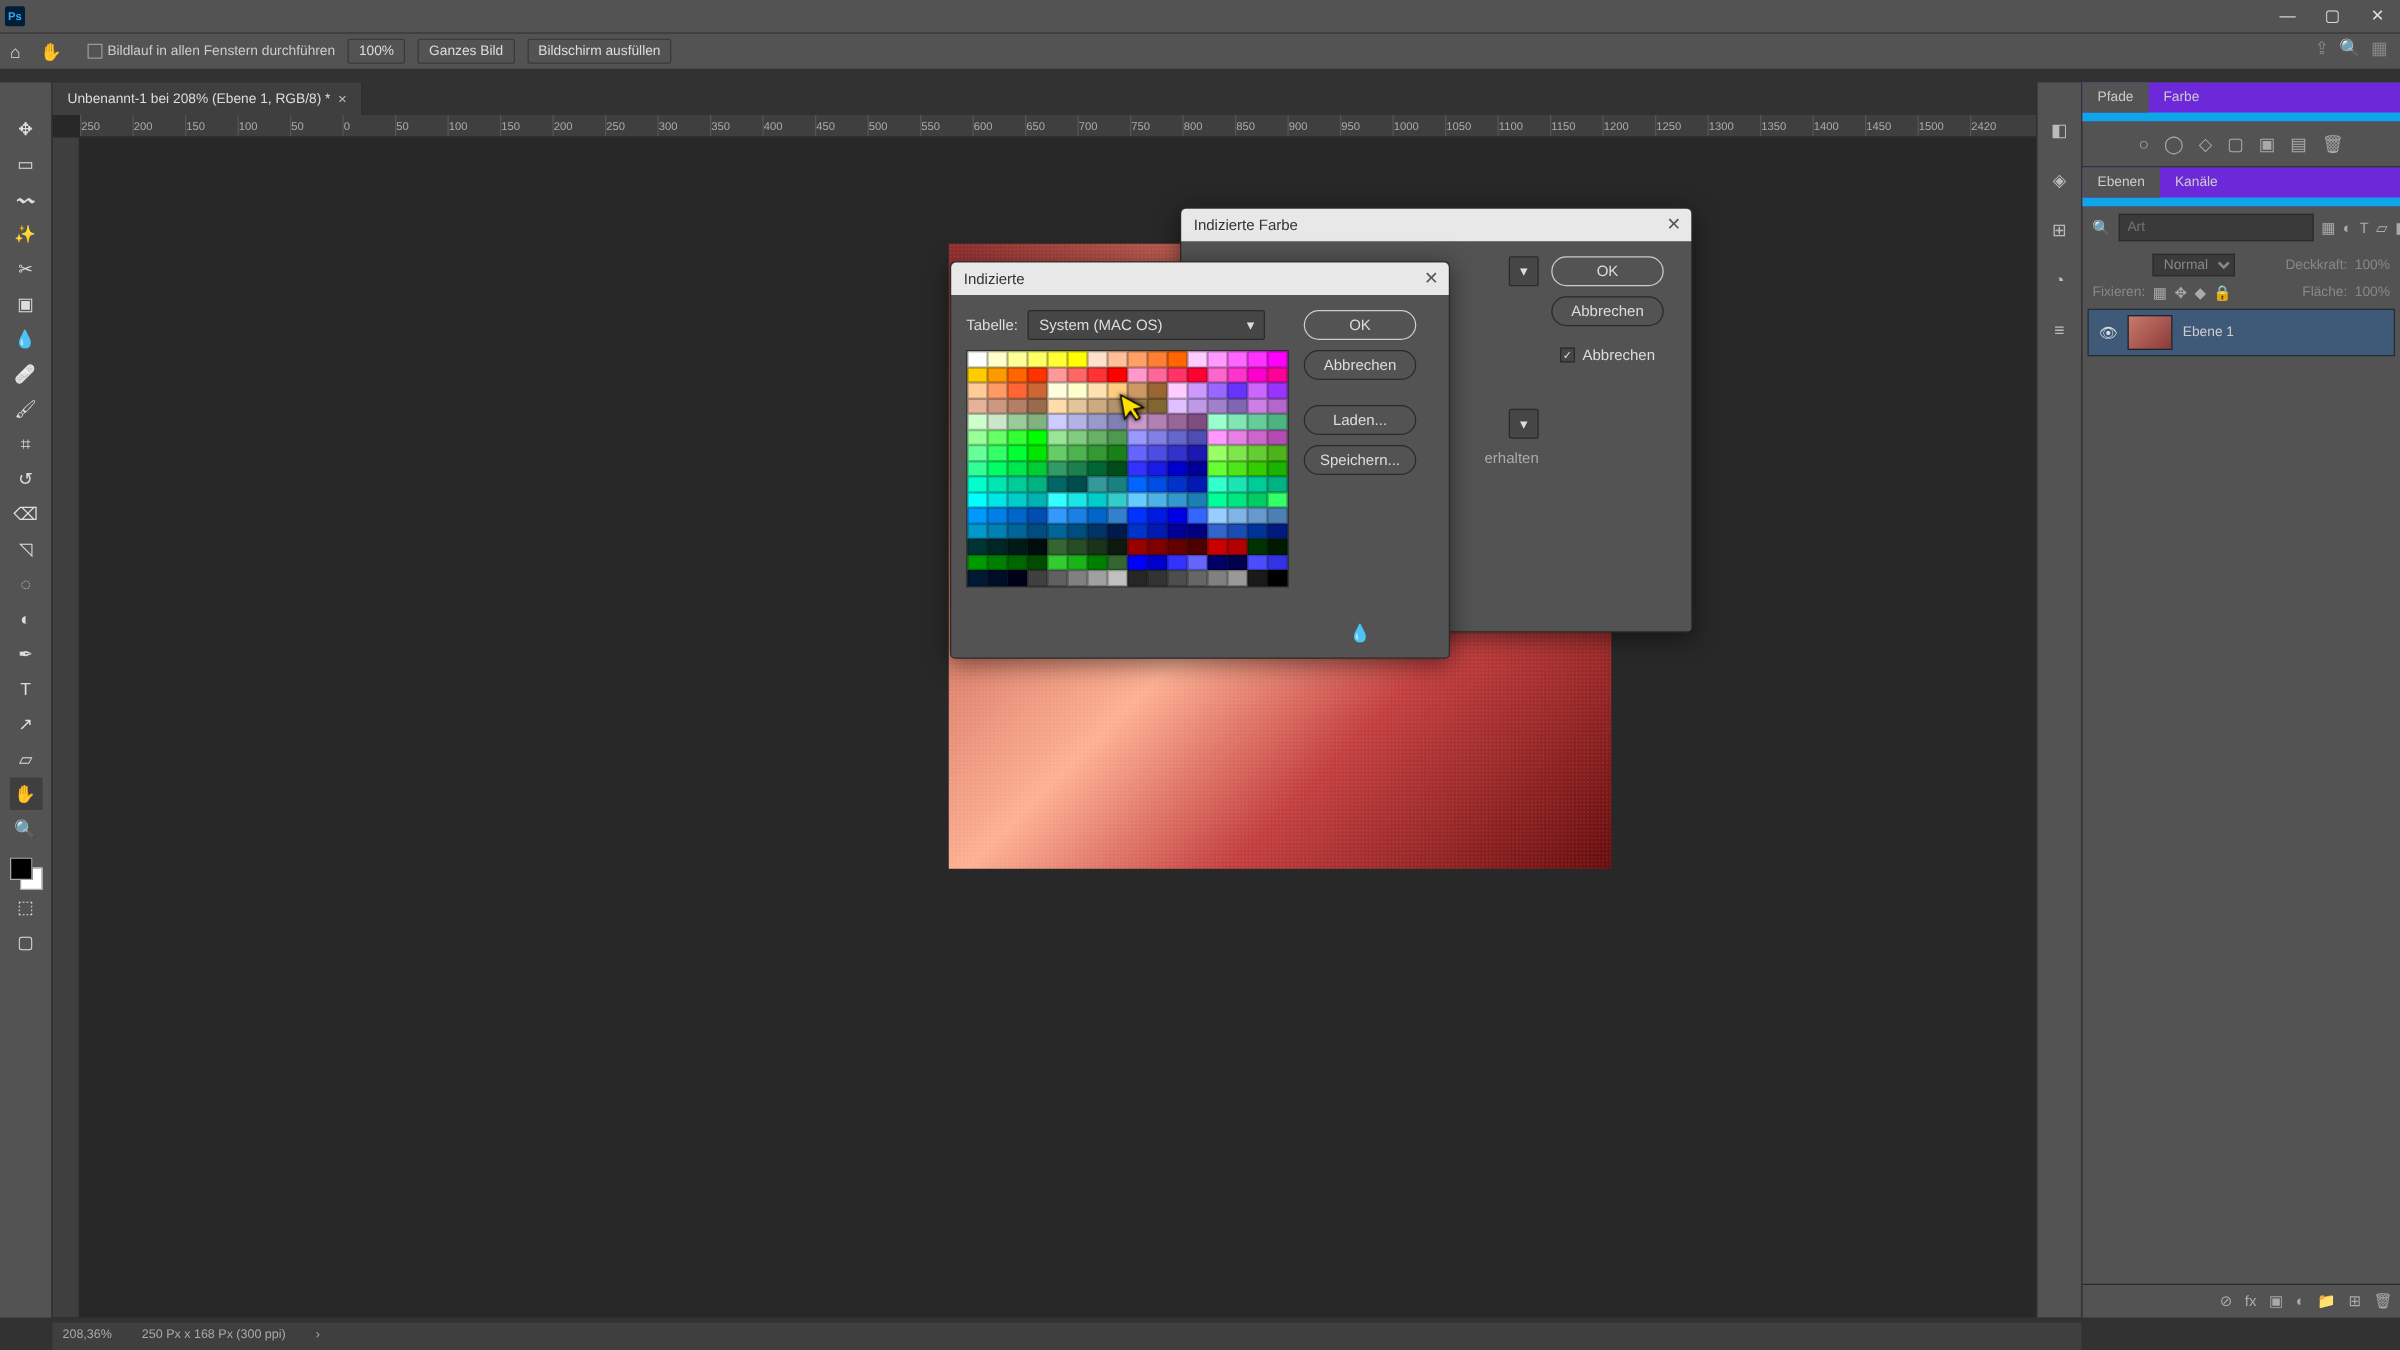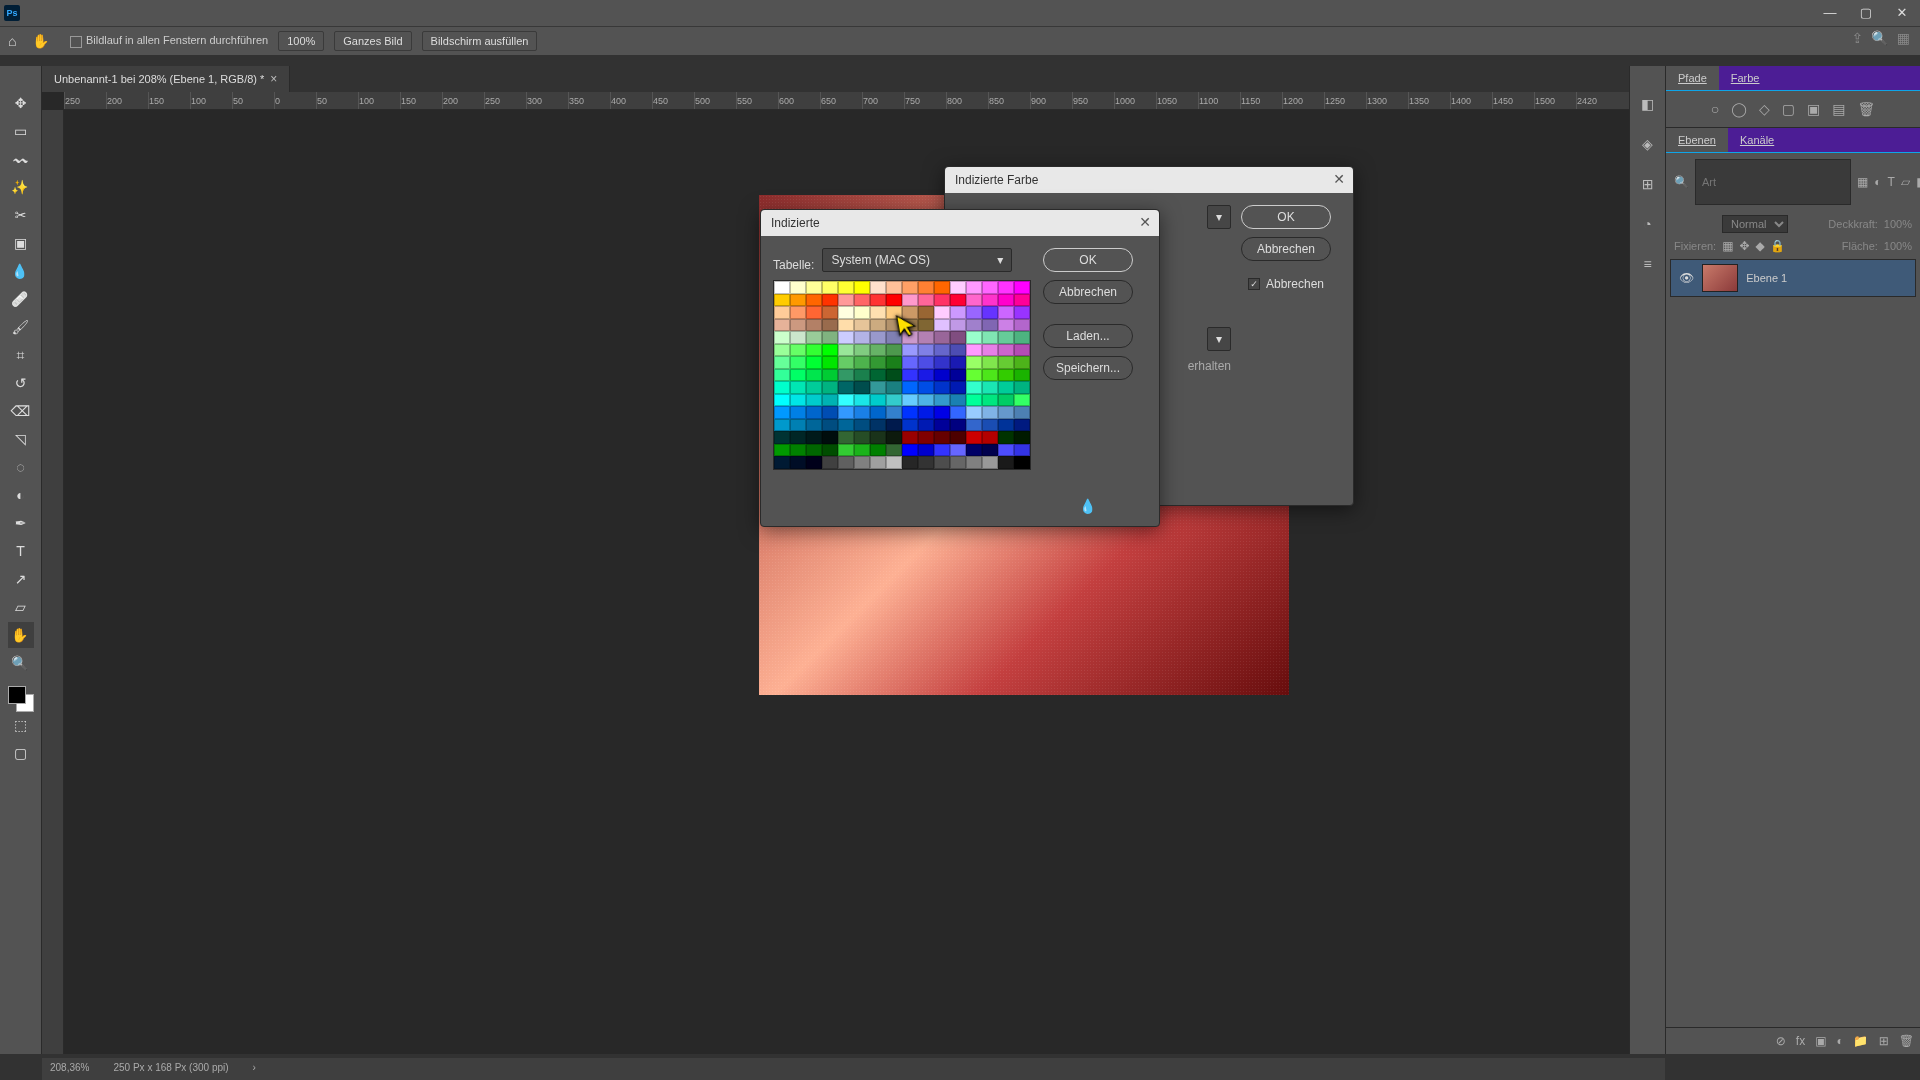--- a/index.html
+++ b/index.html
@@ -92,21 +92,21 @@
   position: absolute; right: 0; top: 66px; width: 255px; bottom: 26px;
   background: #535353; border-left:1px solid #2a2a2a;
   display:flex; flex-direction:column;
 }
 #rightstrip {
   position:absolute; right:255px; top:66px; width:36px; bottom:26px;
   background:#535353; border-left:1px solid #2a2a2a;
   display:flex; flex-direction:column; align-items:center; padding-top:30px; gap:24px;
 }
 #rightstrip div { color:#bbb; font-size:14px; }
-.panel-tabs { display:flex; background:#4c1d95; border-bottom:1px solid #0ea5e9;text-decoration:underline;}
+.panel-tabs { display:flex; background:#6d28d9; border-bottom:7px solid #0ea5e9;}
 .panel-tab { padding:6px 12px; font-size:11px; color:#ccc; }
 .panel-tab.active { background:#535353; }
 #adjust-row { display:flex; justify-content:center; gap:12px; padding:10px 0; }
 #adjust-row span { color:#aaa; font-size:14px; }
 .layer-toolbar { display:flex; align-items:center; gap:6px; padding:4px 8px; font-size:11px; color:#888;}
 .layer-toolbar select, .layer-toolbar input { background:#3a3a3a; border:1px solid #2a2a2a; color:#888; font-size:11px; padding:1px 4px;margin-left:48px; }
 .layer-row { display:flex; align-items:center; gap:8px; padding:4px 8px; background:#3f5a78; border:1px solid #2a2a2a; margin:4px;}
 .layer-row .thumb { width:36px; height:28px; background: linear-gradient(135deg,#c97a6a,#8b3a3a); border:1px solid #222;}
 .layer-row .eye { color:#ddd; font-size:12px; }
 .panel-footer { display:flex; justify-content:flex-end; gap:10px; padding:6px; border-top:1px solid #2a2a2a; }
@@ -157,21 +157,21 @@
 #eyedrop { font-size:14px; color:#ccc; margin-top:110px; }
 
 
 #cursor {
   position:absolute; left:895px; top:312px; width:26px; height:26px;
   pointer-events:none; transform: rotate(-10deg);
 }
 #cursor svg { filter: drop-shadow(0 0 2px #000); }
 
 .panels-search { display:flex; align-items:center; gap:6px; padding:6px 8px; }
-.panels-search input { flex:1; background:#3a3a3a; border:1px solid #2a2a2a; color:#888; padding:16px 6px; font-size:11px;}
+.panels-search input { flex:1; background:#3a3a3a; border:1px solid #2a2a2a; color:#888; padding:4px 6px; font-size:11px;}
 .panels-search span { color:#aaa; font-size:12px;}
 .lock-row{ display:flex; align-items:center; gap:6px; padding:2px 8px; font-size:11px; color:#888;}
 .lock-row span.ic{ font-size:12px; color:#aaa;}
 </style>
 </head>
 <body>
 
 <div id="menubar">
   <div id="ps-logo">Ps</div>
   <div id="win-controls">
@@ -380,21 +380,21 @@
   </div>
 </div>
 
 <div class="dialog" id="dlg-table">
   <div class="dialog-title">
     <span>Indizierte</span>
     <span class="close-x">✕</span>
   </div>
   <div class="dialog-body">
     <div>
-      <div style="display:flex;align-items:flex-end;gap:8px;margin-bottom:8px;">
+      <div style="display:flex;align-items:center;gap:8px;margin-bottom:8px;">
         <span>Tabelle:</span>
         <div class="dlg-dropdown">
           <span>System (MAC OS)</span>
             <span>▾</span>
         </div>
       </div>
       <div id="swatch-grid">
           <div style="background: rgb(255, 255, 255);"></div>
           <div style="background: rgb(255, 255, 204);"></div>
           <div style="background: rgb(255, 255, 153);"></div>

